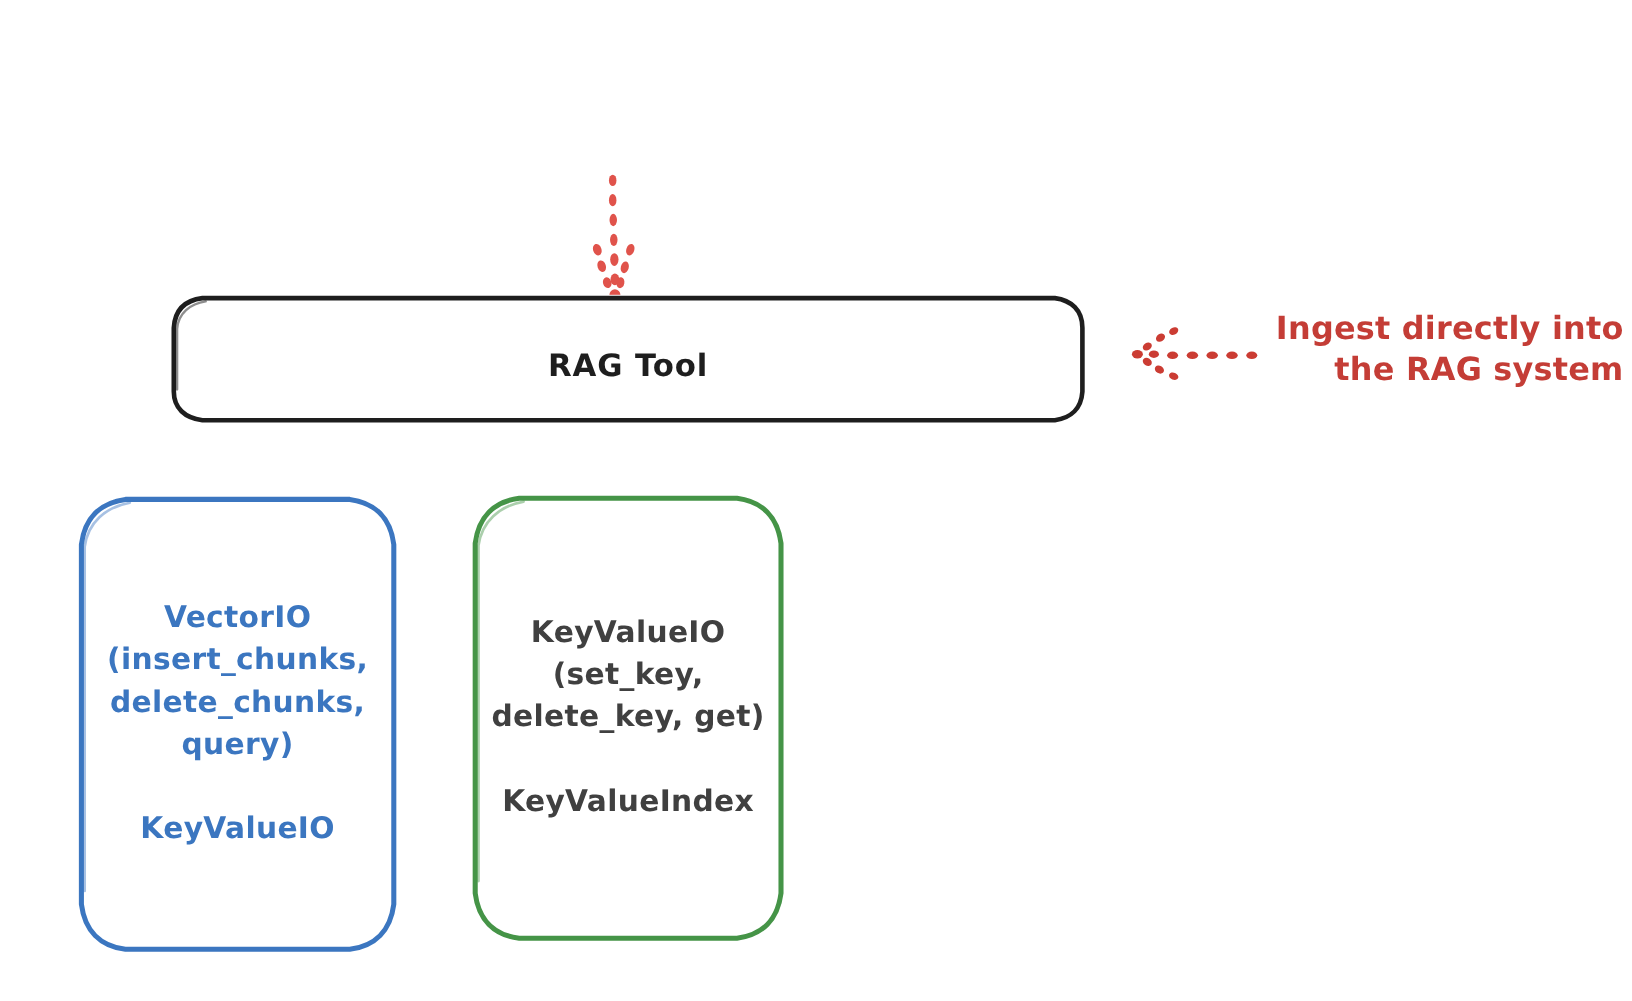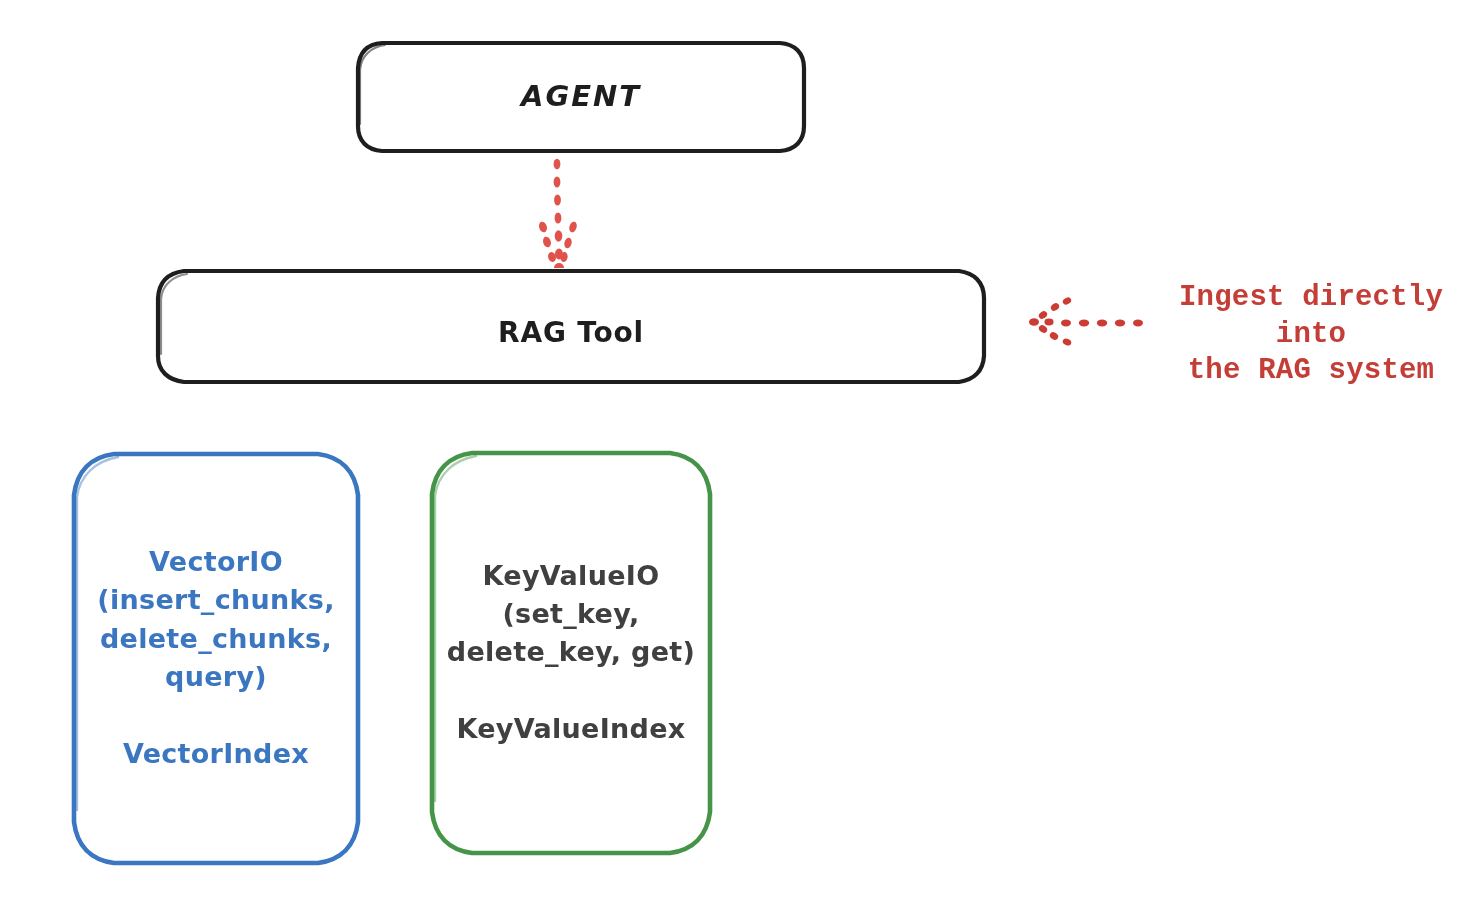--- a/index.html
+++ b/index.html
@@ -105,40 +105,30 @@
     width: 124px; height: 52px;
   }
   #ingest-note {
     position: absolute;
     left: 1146px; top: 280px;
     width: 330px;
     color: #c43d36;
     font-size: 29px;
     font-weight: 600;
     line-height: 1.26;
-    text-align: center;
+    text-align: right;
     white-space: pre-line;
     letter-spacing: 0.2px;
-    font-family: Liberation Mono, monospace;
   }
 </style>
 </head>
 <body>
 
 <div id="canvas">
 
-  <div class="node" id="agent-node">
-    <svg class="frame" viewBox="0 0 452 114" preserveAspectRatio="none">
-      <path d="M27,3 C12,4 4,13 3,28 L3,86 C3,101 12,110 27,111
-               L425,111 C440,110 449,101 449,86 L449,28
-               C449,13 440,4 425,3 Z" fill="#ffffff" stroke="#1e1e1e" stroke-width="4.2" stroke-linecap="round" stroke-linejoin="round"></path>
-      <path d="M30,5 C16,7 6,16 5,30 L5,84" fill="none" stroke="#1e1e1e" stroke-width="2.2" opacity="0.55" stroke-linecap="round"></path>
-    </svg>
-    <div class="label">AGENT</div>
-  </div>
 
   <svg id="agent-to-ragtool" viewBox="0 0 100 118">
     <g fill="#e0534b">
       <ellipse cx="47" cy="6" rx="3.4" ry="5.2"></ellipse>
       <ellipse cx="47" cy="24" rx="3.4" ry="5.6"></ellipse>
       <ellipse cx="47.5" cy="42" rx="3.4" ry="5.6"></ellipse>
       <ellipse cx="48" cy="60" rx="3.4" ry="5.6"></ellipse>
       <ellipse cx="48.5" cy="78" rx="3.8" ry="5.8"></ellipse>
       <ellipse cx="49" cy="96" rx="4.0" ry="5.4"></ellipse>
       <ellipse cx="49" cy="110" rx="5.0" ry="5.0"></ellipse>
@@ -191,21 +181,21 @@
       <path d="M44,4 C21,7 7,21 4,45 L4,372 C7,396 21,410 44,413
                L248,413 C271,410 285,396 288,372 L288,45
                C285,21 271,7 248,4 Z" fill="#ffffff" stroke="#3b76c0" stroke-width="4.6" stroke-linecap="round" stroke-linejoin="round"></path>
       <path d="M48,7 C26,11 10,25 7,47 L7,360" fill="none" stroke="#3b76c0" stroke-width="2.4" opacity="0.45" stroke-linecap="round"></path>
     </svg>
     <div class="label leaf-label">VectorIO
 (insert_chunks,
 delete_chunks,
 query)
 
-VectorIndex</div>
+KeyValueIO</div>
   </div>
 
   <div class="node" id="keyvalueio-node">
     <svg class="frame" viewBox="0 0 286 407" preserveAspectRatio="none">
       <path d="M44,4 C21,7 7,21 4,45 L4,363 C7,387 21,401 44,404
                L242,404 C265,401 279,387 282,363 L282,45
                C279,21 265,7 242,4 Z" fill="#ffffff" stroke="#459447" stroke-width="4.6" stroke-linecap="round" stroke-linejoin="round"></path>
       <path d="M48,7 C26,11 10,25 7,47 L7,352" fill="none" stroke="#459447" stroke-width="2.4" opacity="0.45" stroke-linecap="round"></path>
     </svg>
     <div class="label leaf-label">KeyValueIO

